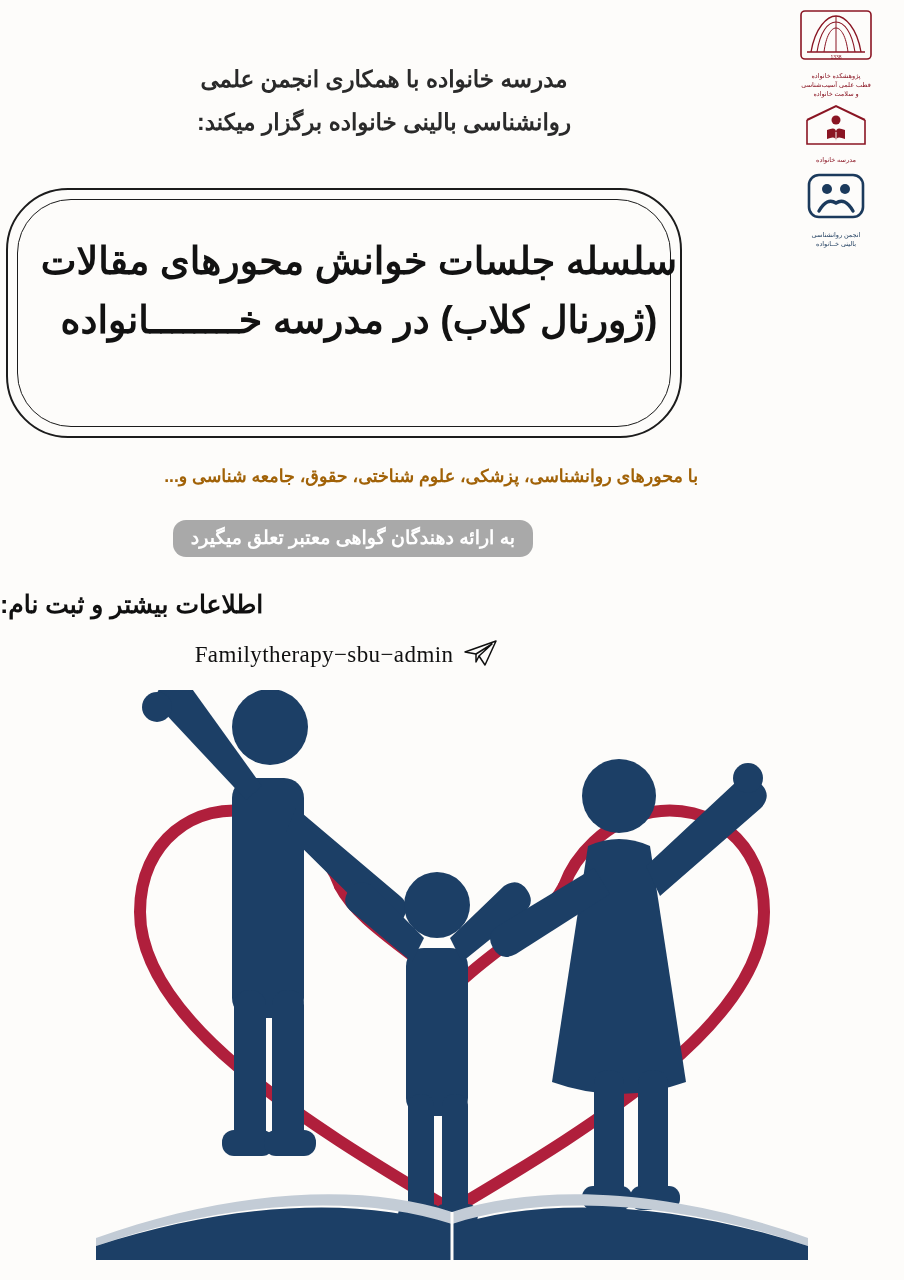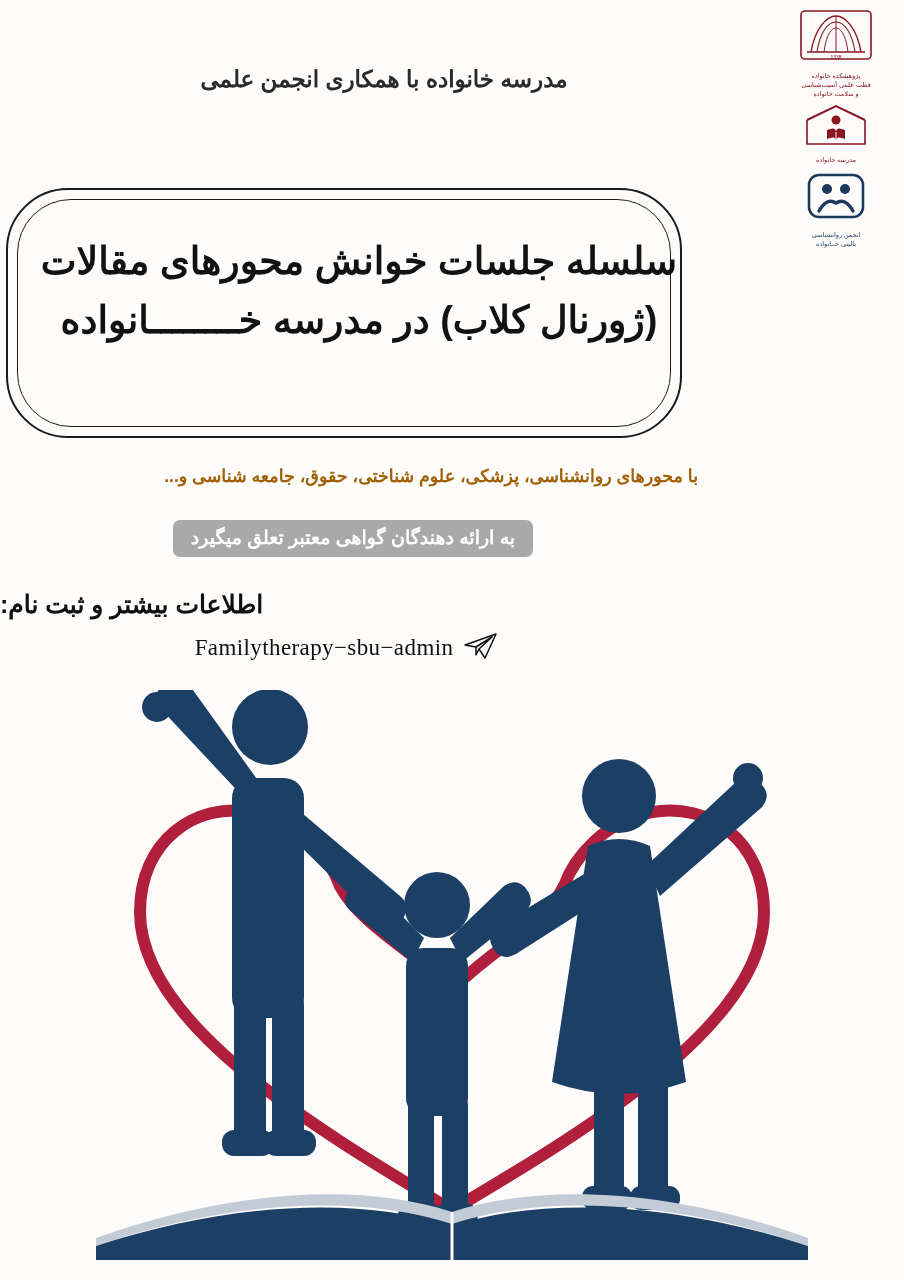--- a/index.html
+++ b/index.html
@@ -127,21 +127,21 @@
     right: 198px;
     display: flex;
     justify-content: center;
   }
   .certificate-pill {
     background: #a9a9a9;
     color: #ffffff;
     font-size: 19px;
     font-weight: 700;
     padding: 6px 18px 8px 18px;
-    border-radius: 7px;
+    border-radius: 13px;
     direction: rtl;
     white-space: nowrap;
   }
 
   
   .contact {
     position: absolute;
     top: 590px;
     left: 0;
     right: 210px;
@@ -149,21 +149,21 @@
     direction: rtl;
   }
   .contact-title {
     font-size: 25px;
     color: #101010;
     font-weight: 600;
     letter-spacing: 0.2px;
     white-space: nowrap;
   }
   .contact-handle-row {
-    margin-top: 12px;
+    margin-top: 19px;
     display: flex;
     align-items: center;
     justify-content: center;
     gap: 10px;
     direction: ltr;
   }
   .contact-handle {
     font-family: "Liberation Serif", serif;
     font-size: 23px;
     color: #101010;
@@ -227,20 +227,21 @@
         </svg>
       </div>
       <div class="logo-caption navy">انجمن روانشناسی
 بالینی خــانواده</div>
     </div>
 
   </div>
 
   <div class="header-text">
     <div>مدرسه خانواده با همکاری انجمن علمی</div>
+    <div>روانشناسی بالینی خانواده برگزار میکند:</div>
   </div>
 
   <div class="title-box">
     <div class="title-box-inner"></div>
   </div>
   <div class="title-lines">
     <div class="title-line">سلسله جلسات خوانش محورهای مقالات</div>
     <div class="title-line stretch">(ژورنال کلاب) در مدرسه  خــــــــانواده</div>
   </div>
 

